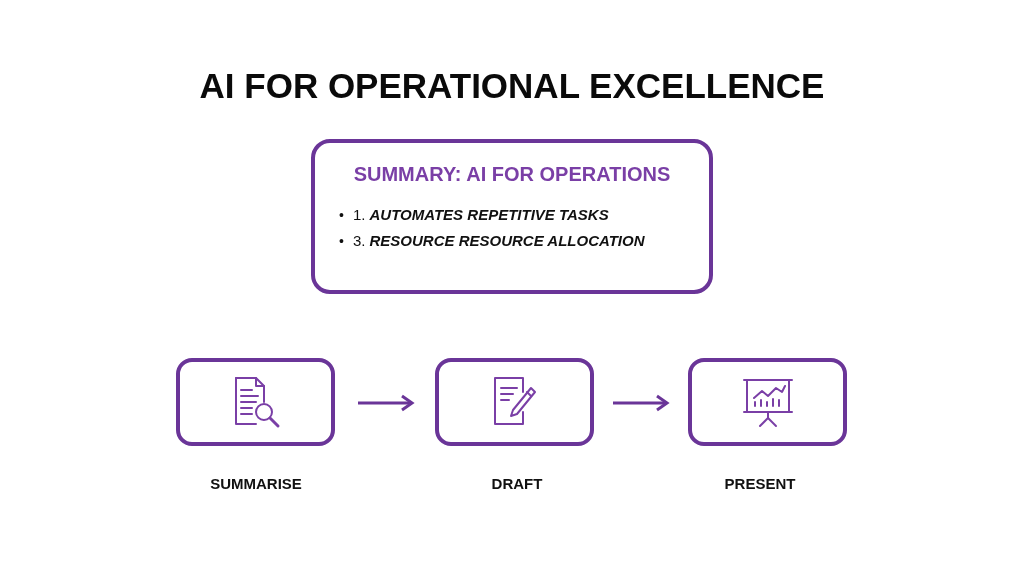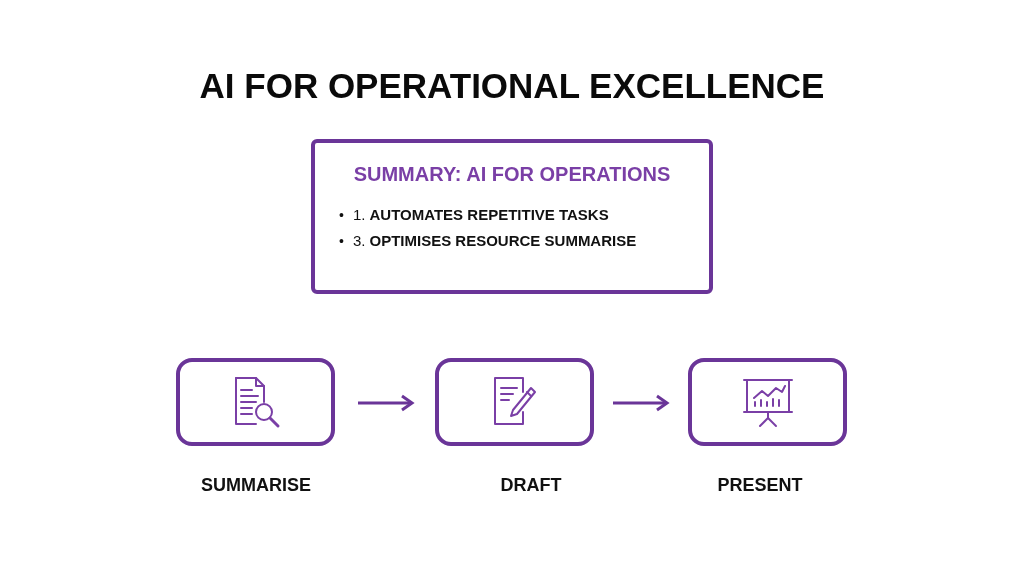--- a/index.html
+++ b/index.html
@@ -8,61 +8,61 @@
     background: #ffffff;
     font-family: "Liberation Sans", sans-serif;
   }
   .title {
     position: absolute; left: 0; width: 1024px; top: 66px;
     text-align: center; font-weight: bold; font-size: 35px; color: #0a0a0a;
     letter-spacing: 0px;
   }
   .summary {
     position: absolute; left: 311px; top: 139px; width: 394px; height: 147px;
-    border: 4px solid #6a3598; border-radius: 6px; box-sizing: content-box;
+    border: 4px solid #6a3598; border-radius: 19px; box-sizing: content-box;
   }
   .summary-title {
     position: absolute; left: 0; width: 100%; top: 20px; text-align: center;
     color: #7a3fa6; font-weight: bold; font-size: 20px;
   }
   .summary ul {
     list-style: none; margin: 0; padding: 0;
     position: absolute; left: 24px; top: 59px;
   }
   .summary li {
     height: 26px; line-height: 26px; font-size: 15px; color: #111;
     white-space: nowrap;
   }
   .summary li .dot { display: inline-block; width: 14px; font-size: 14px; }
   .summary li .num { font-weight: normal; margin-right: 4px; }
-  .summary li .txt { font-weight: bold; }
+  .summary li .txt { font-weight: bold; font-style: italic; }
   .step {
     position: absolute; top: 358px; width: 151px; height: 80px;
     border: 4px solid #6a3598; border-radius: 16px;
   }
   .step svg { position: absolute; left: 50%; top: 50%; transform: translate(-50%,-50%); }
   .arrow { position: absolute; top: 394px; }
   .label {
     position: absolute; top: 475px; width: 160px; text-align: center;
-    font-weight: bold; font-size: 18px; color: #111;
+    font-weight: bold; font-size: 15px; color: #111;
   }
 </style>
 </head>
 <body>
 
 <div class="title">AI FOR OPERATIONAL EXCELLENCE</div>
 
 <div class="summary">
   <div class="summary-title">SUMMARY: AI FOR OPERATIONS</div>
   <ul>
     <li>
       <span class="dot">•</span><span class="num">1.</span><span class="txt">AUTOMATES REPETITIVE TASKS</span>
     </li>
     <li>
-      <span class="dot">•</span><span class="num">3.</span><span class="txt">OPTIMISES RESOURCE SUMMARISE</span>
+      <span class="dot">•</span><span class="num">3.</span><span class="txt">RESOURCE RESOURCE ALLOCATION</span>
     </li>
   </ul>
 </div>
 
 <div class="step" style="left:176px;">
   <svg width="56" height="56" viewBox="0 0 56 56" fill="none" stroke="#7a3fa6" stroke-width="2" stroke-linecap="round" stroke-linejoin="round">
     <path d="M8 4 H28 L36 12 V28"></path>
     <path d="M28 4 V12 H36"></path>
     <path d="M8 4 V50 H28"></path>
     <line x1="13" y1="16" x2="24" y2="16"></line>
@@ -107,14 +107,14 @@
     <path d="M14 24 L22 17 L28 22 L36 14 L42 18 L45 12"></path>
     <line x1="15" y1="32" x2="15" y2="28"></line>
     <line x1="21" y1="32" x2="21" y2="26"></line>
     <line x1="27" y1="32" x2="27" y2="28"></line>
     <line x1="33" y1="32" x2="33" y2="25"></line>
     <line x1="39" y1="32" x2="39" y2="26"></line>
   </svg>
 </div>
 
 <div class="label" style="left:176px;">SUMMARISE</div>
-<div class="label" style="left:451px;">DRAFT</div>
+<div class="label" style="left:437px;">DRAFT</div>
 <div class="label" style="left:680px;">PRESENT</div>
 
 </body></html>

